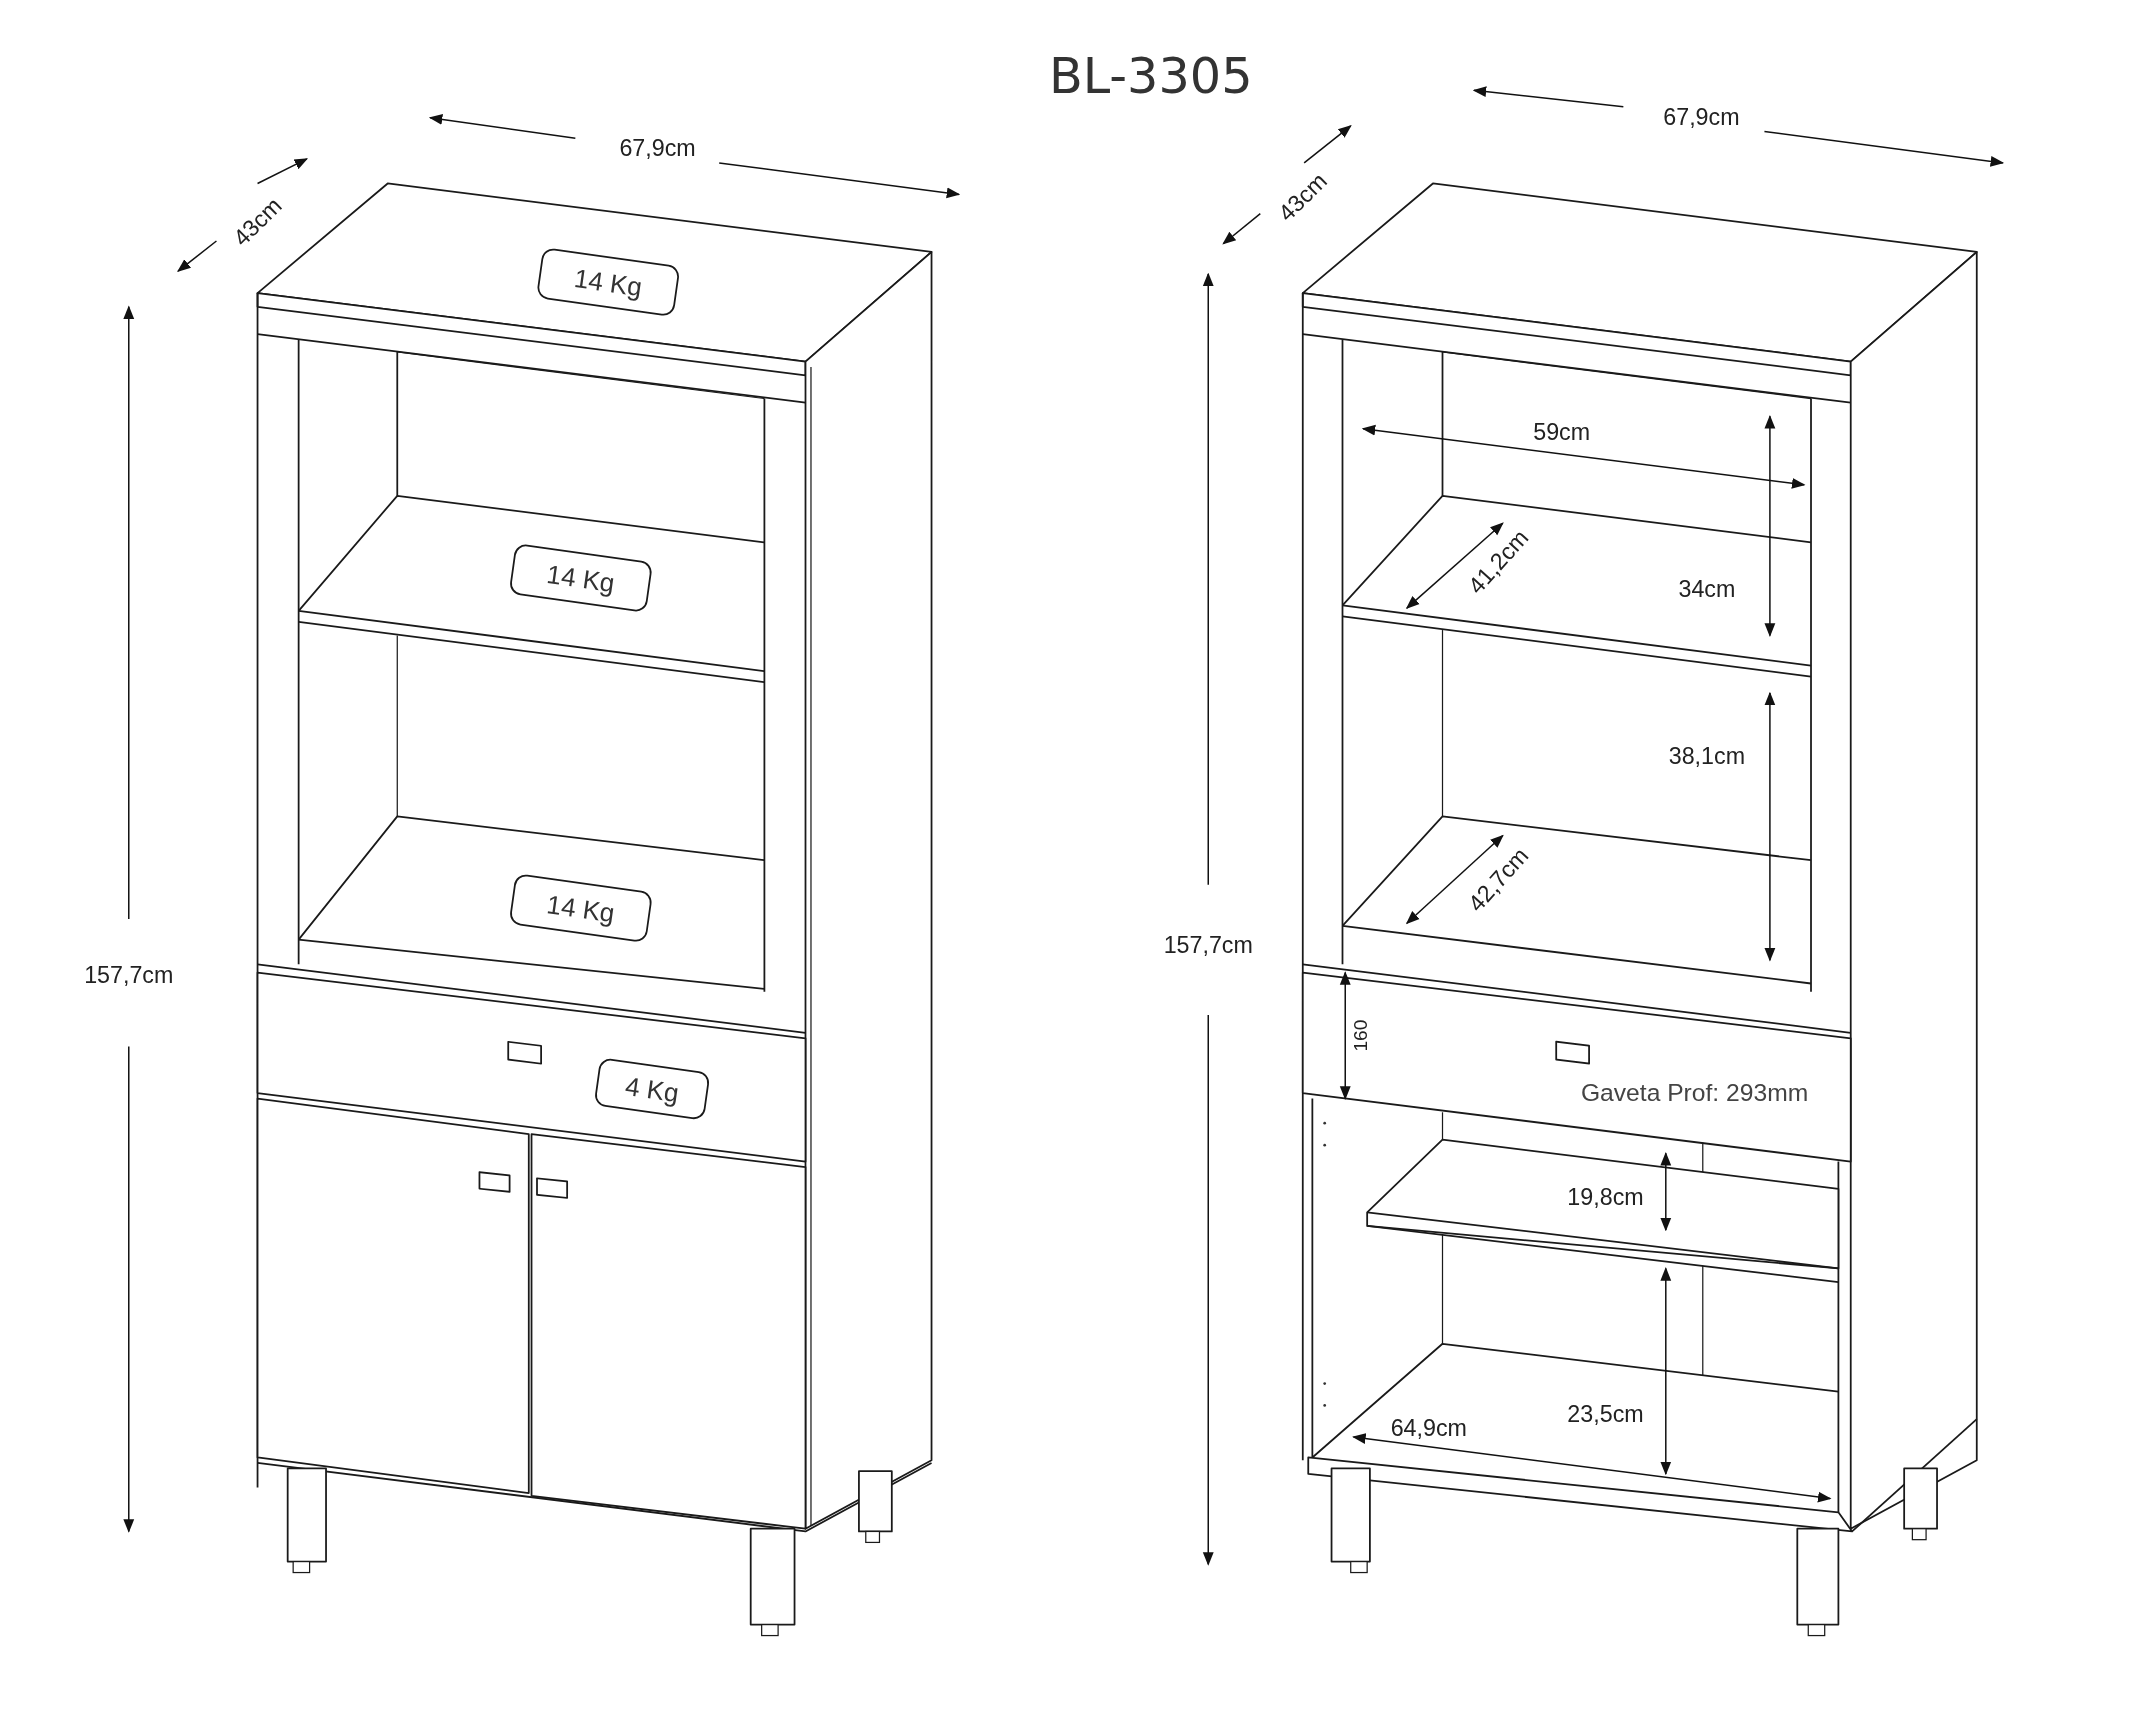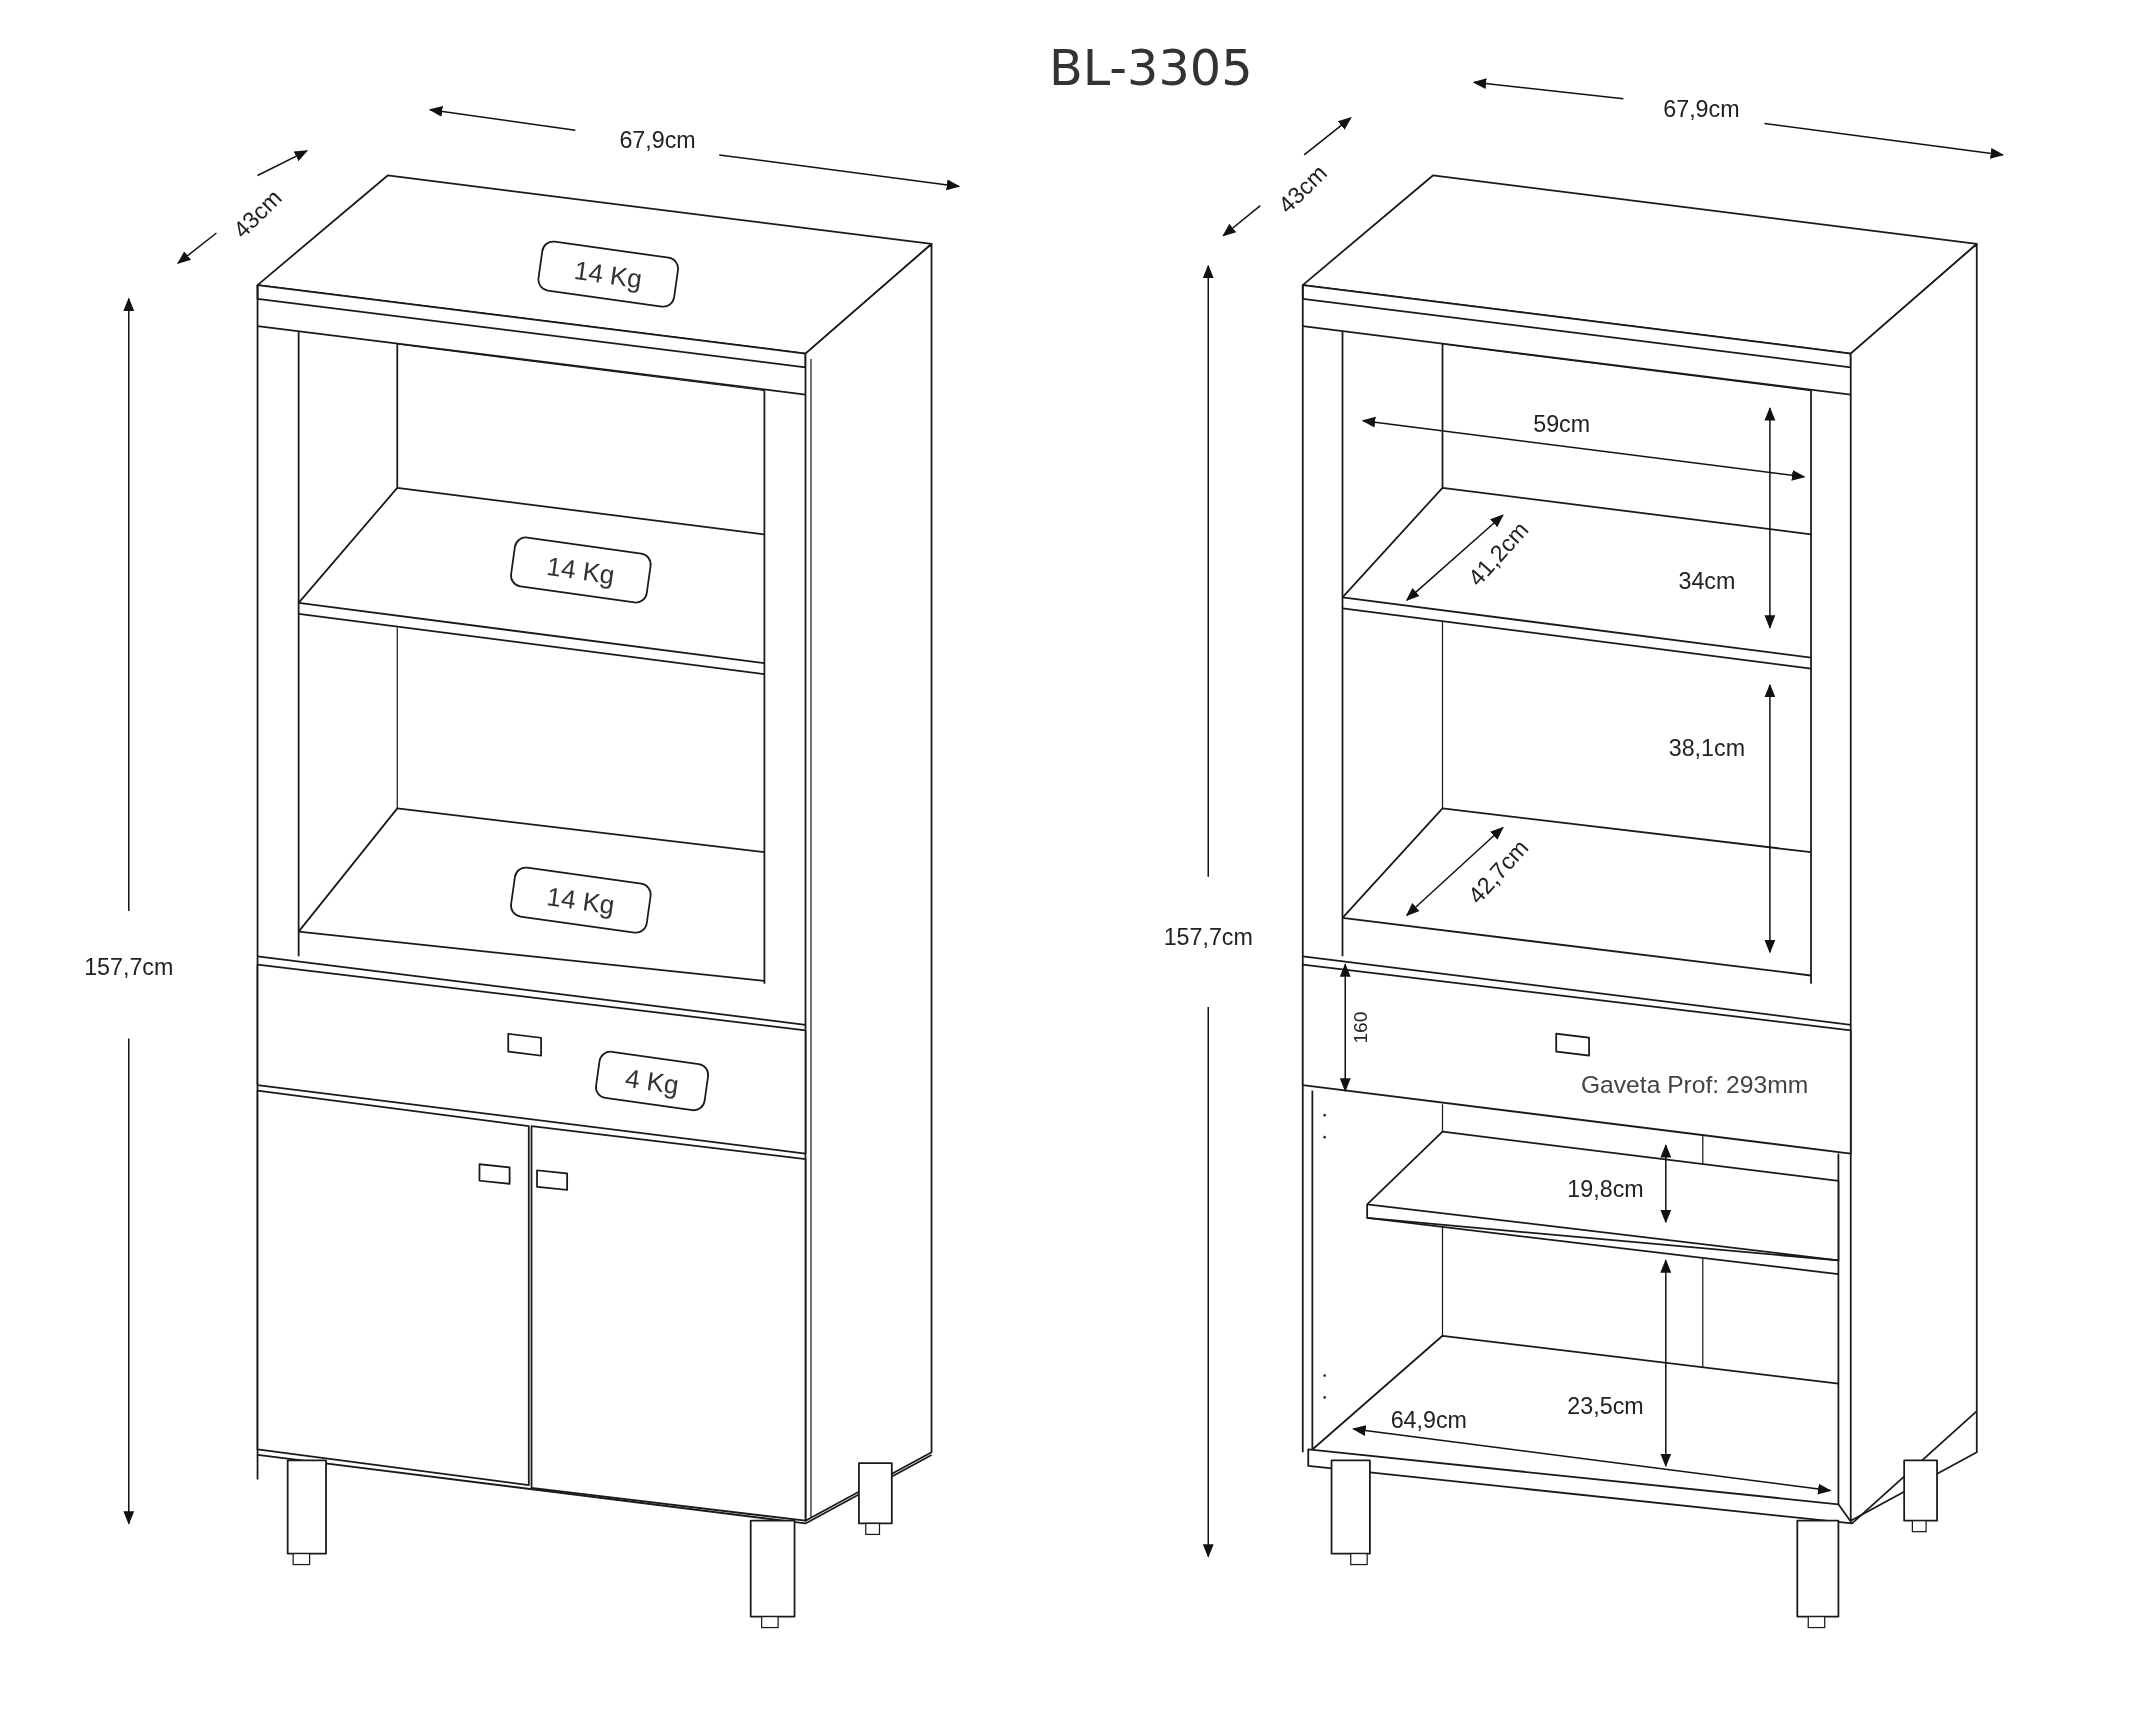--- a/index.html
+++ b/index.html
@@ -1,17 +1,17 @@
 <!DOCTYPE html>
 <html style="font-size:13.4px"><head>
 <meta charset="utf-8">
 <style>
   html, body { margin: 0; padding: 0; background: #ffffff; }
   body { width: 2148px; height: 1714px; overflow: hidden; position: relative; }
-  #canvas { position: absolute; left: 0; top: 0; width: 2148px; height: 1352px; }
+  #canvas { position: absolute; left: 0; top: 8px; width: 2148px; height: 1352px; }
   svg { display: block; }
   .ln { stroke: #1a1a1a; stroke-width: 1.3; fill: none; stroke-linejoin: round; }
   .thin { stroke: #1a1a1a; stroke-width: 0.9; fill: none; }
   .dim { stroke: #111; stroke-width: 1.1; fill: none; }
   .fill-w { fill: #ffffff; }
   .lbl { font-family: "Liberation Sans", sans-serif; font-size: 17px; fill: #222; }
   .lbl-sm { font-family: "Liberation Sans", sans-serif; font-size: 14px; fill: #222; }
   .title { font-family: "DejaVu Sans", sans-serif; font-size: 36px; fill: #333; }
   .kg { font-family: "Liberation Sans", sans-serif; font-size: 19px; fill: #333; }
   .gaveta { font-family: "Liberation Sans", sans-serif; font-size: 18px; fill: #444; }

